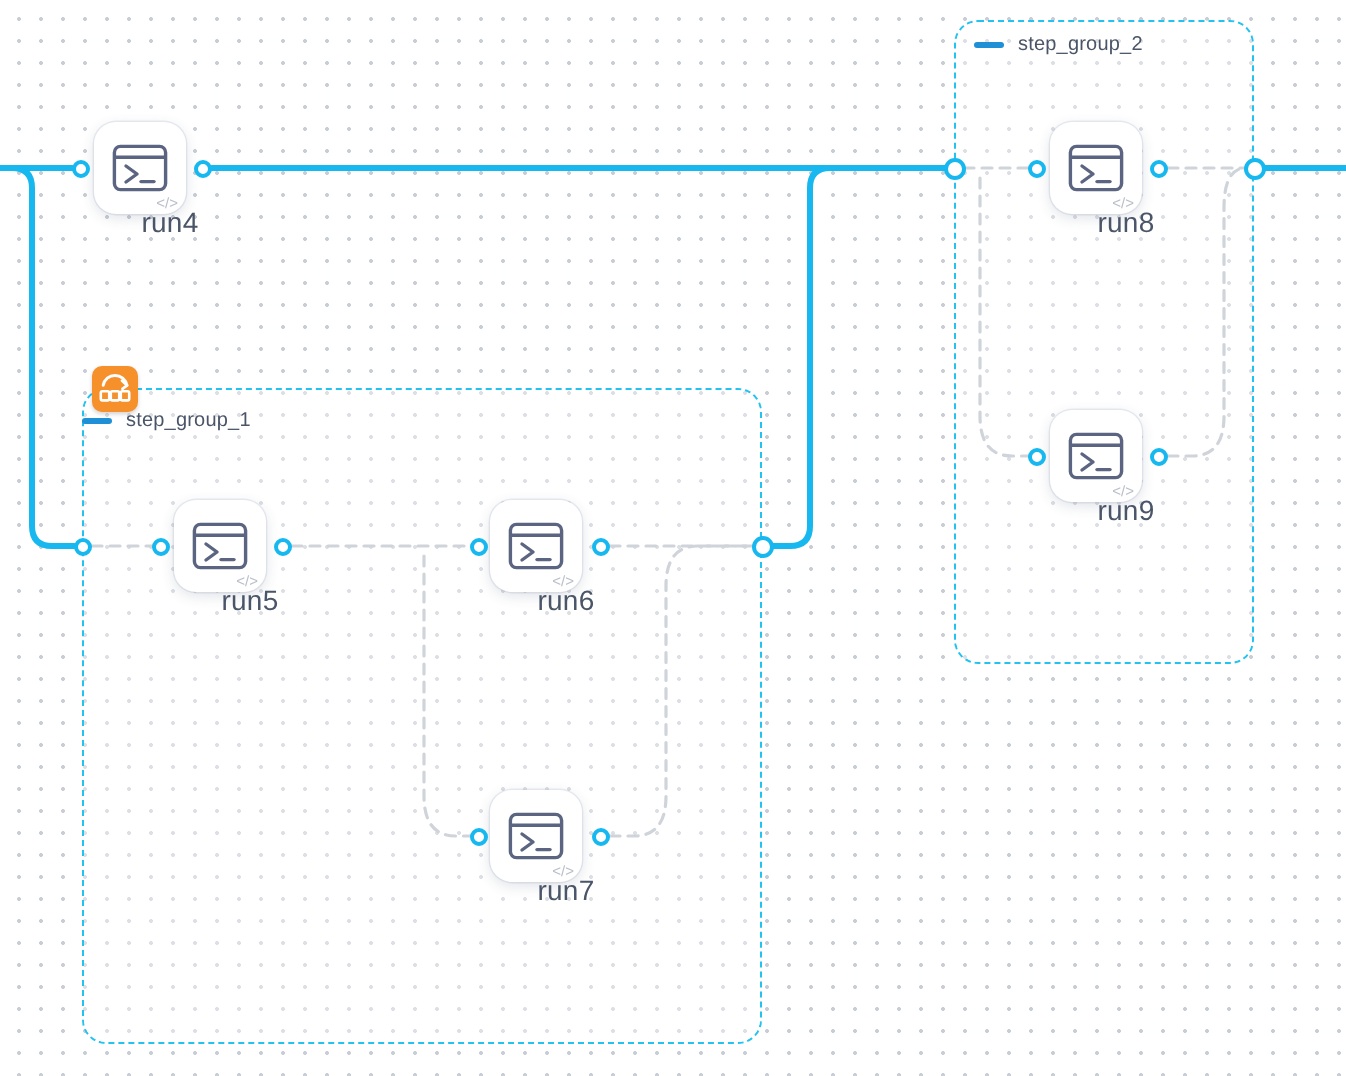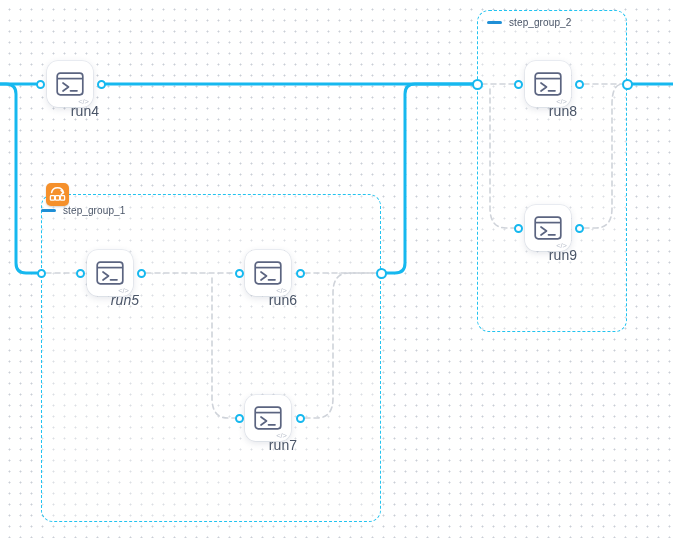--- a/index.html
+++ b/index.html
@@ -187,21 +187,21 @@
       <div class="node" style="left: 87px; top: 250px;">
         <div class="node-card">
           <svg class="node-icon" width="28" height="24" viewBox="0 0 28 24">
             <rect x="1.2" y="1.2" width="25.6" height="21.6" rx="3" fill="none" stroke="#5b6480" stroke-width="1.7"></rect>
             <line x1="1.2" y1="6.6" x2="26.8" y2="6.6" stroke="#5b6480" stroke-width="1.7"></line>
             <polyline points="7,11 12.5,15 7,19" fill="none" stroke="#5b6480" stroke-width="1.7" stroke-linecap="round" stroke-linejoin="round"></polyline>
             <line x1="14.5" y1="18.8" x2="21" y2="18.8" stroke="#5b6480" stroke-width="1.7" stroke-linecap="round"></line>
           </svg>
           <span class="node-code-glyph" style="color: rgb(185, 191, 203);">&lt;/&gt;</span>
         </div>
-        <div class="node-label" style="color: rgb(74, 85, 104); font-style: italic;">run5</div>
+        <div class="node-label" style="color: rgb(74, 85, 104);">run5</div>
       </div>
       <div class="node" style="left: 245px; top: 250px;">
         <div class="node-card">
           <svg class="node-icon" width="28" height="24" viewBox="0 0 28 24">
             <rect x="1.2" y="1.2" width="25.6" height="21.6" rx="3" fill="none" stroke="#5b6480" stroke-width="1.7"></rect>
             <line x1="1.2" y1="6.6" x2="26.8" y2="6.6" stroke="#5b6480" stroke-width="1.7"></line>
             <polyline points="7,11 12.5,15 7,19" fill="none" stroke="#5b6480" stroke-width="1.7" stroke-linecap="round" stroke-linejoin="round"></polyline>
             <line x1="14.5" y1="18.8" x2="21" y2="18.8" stroke="#5b6480" stroke-width="1.7" stroke-linecap="round"></line>
           </svg>
           <span class="node-code-glyph" style="color: rgb(185, 191, 203);">&lt;/&gt;</span>

